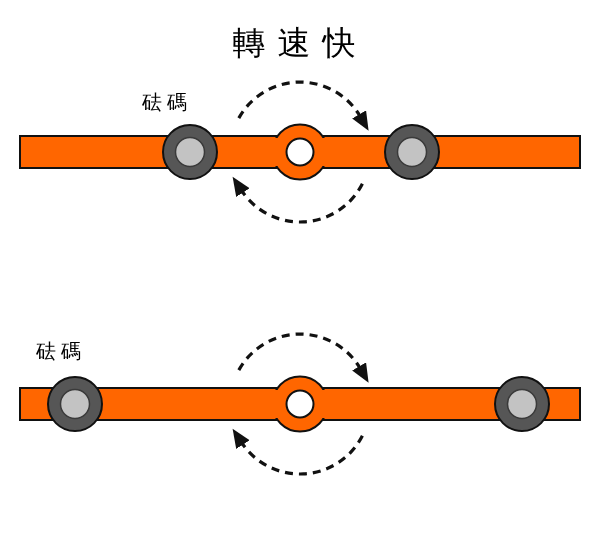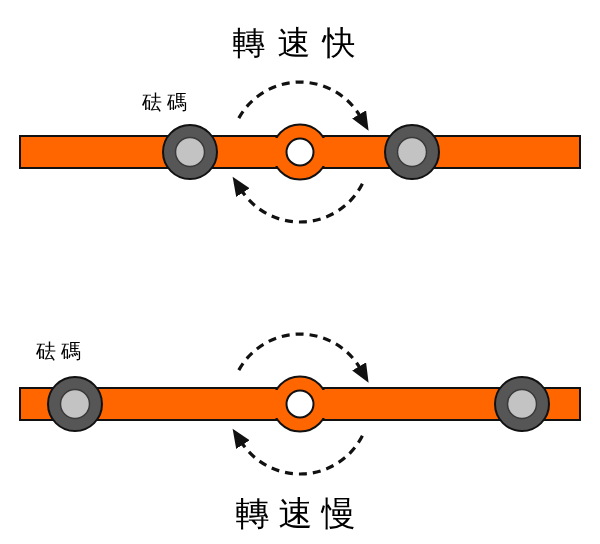--- a/index.html
+++ b/index.html
@@ -48,21 +48,20 @@
 <body>
 
 <div class="stage">
 
   <div class="caption top">轉速快</div>
 
   <div class="weight-label upper">砝碼</div>
 
   <div class="weight-label lower">砝碼</div>
 
-  <div class="caption bottom">轉速慢</div>
 
   <svg class="figure" width="600" height="544" viewBox="0 0 600 544">
     <defs>
       <marker id="ah" markerUnits="userSpaceOnUse" markerWidth="22" markerHeight="18" refX="3" refY="8" orient="auto">
         <polygon points="0,0 19,8 0,16" class="arrowhead"></polygon>
       </marker>
     </defs>
 
     <g>
       <rect class="bar" x="20" y="136" width="560" height="32"></rect>

